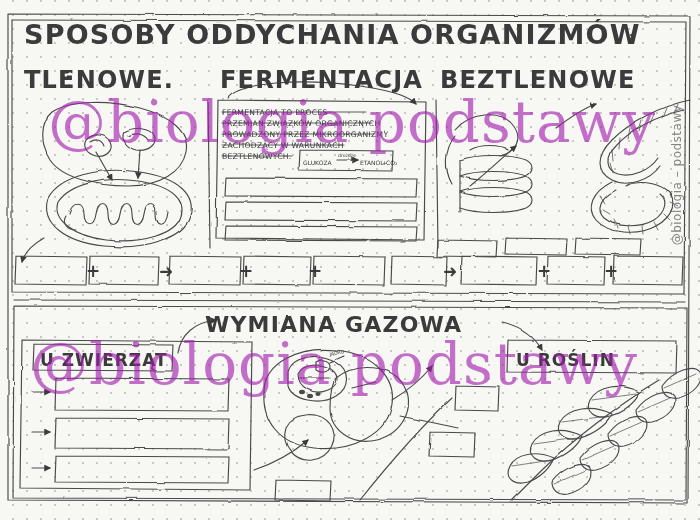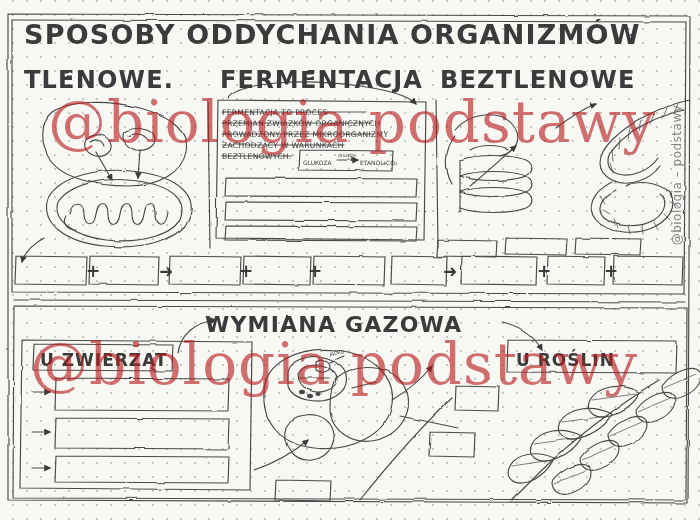--- a/index.html
+++ b/index.html
@@ -28,21 +28,21 @@
     inset: 0;
   }
   #watermark-layer {
     position: absolute;
     inset: 0;
     pointer-events: none;
   }
   .wm {
     position: absolute;
     font-family: "DejaVu Serif", serif;
-    color: #b91c1c;
+    color: #a21caf;
     opacity: 0.62;
     white-space: nowrap;
     letter-spacing: 1px;
   }
   #wm-top {
     left: 48px;
     top: 88px;
     font-size: 58px;
   }
   #wm-bottom {

